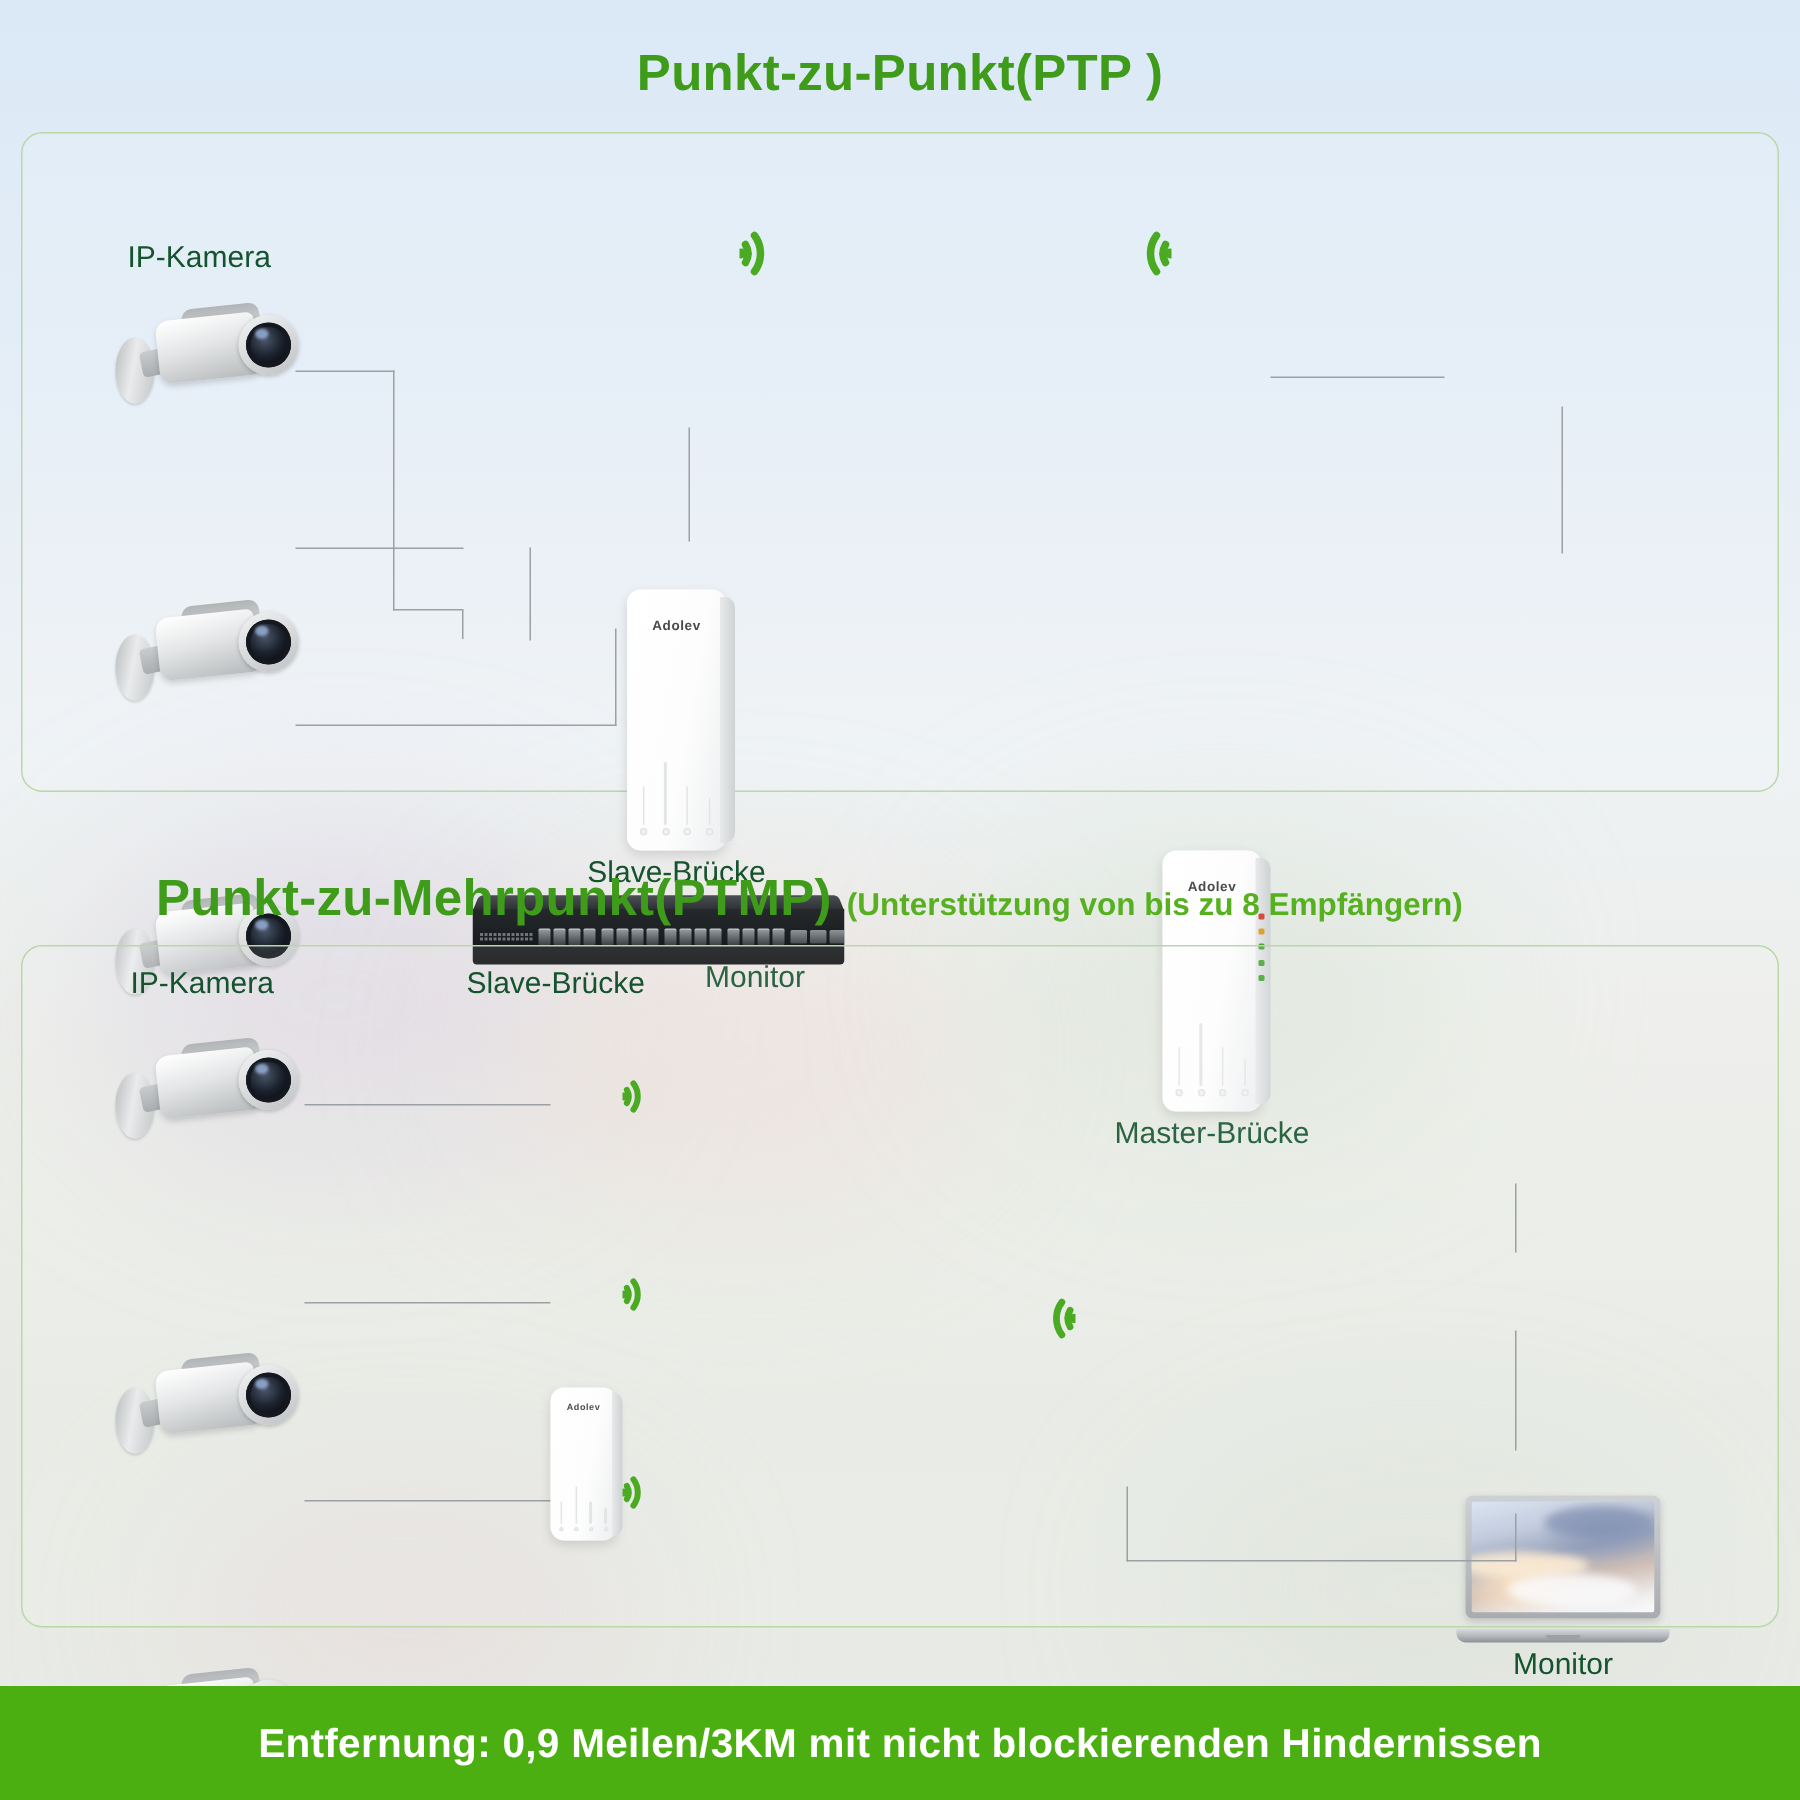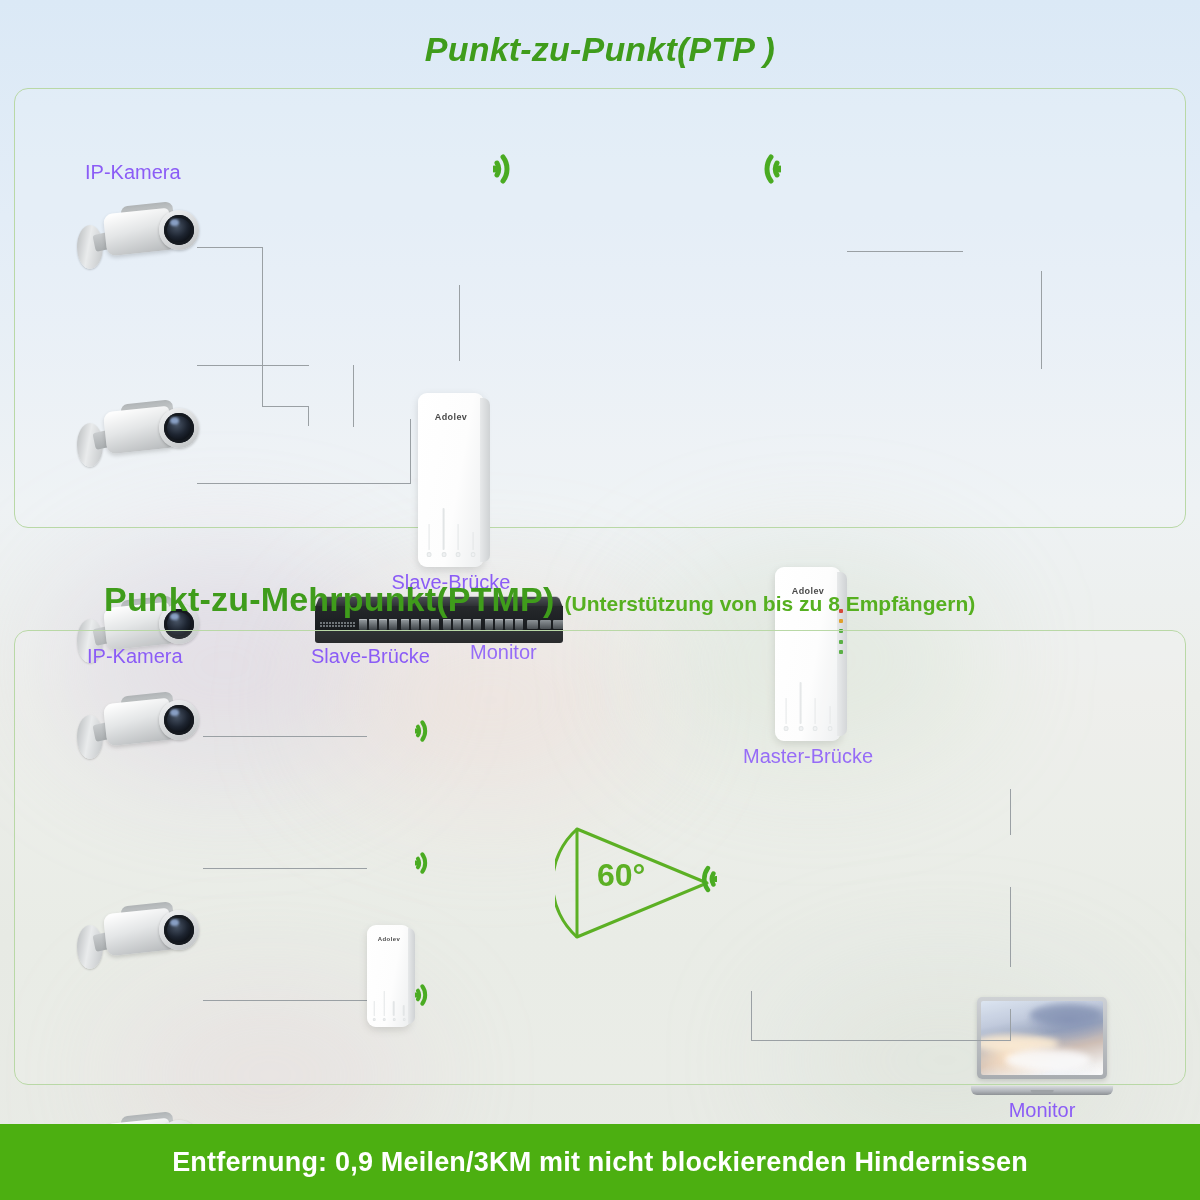--- a/index.html
+++ b/index.html
@@ -45,21 +45,21 @@
     font-weight: bold;
     color: #3f9c1b;
     letter-spacing: .2px;
   }
   .title-sub {
     font-size: 21px;
     font-weight: bold;
     color: #56b020;
     margin-left: 10px;
   }
-  #ptp-title  { left: 0; right: 0; top: 30px; justify-content: center; font-style: italic; }
+  #ptp-title  { left: 0; right: 0; top: 30px; justify-content: center; }
   #ptmp-title { left: 104px; top: 580px; }
 
   
   .panel {
     position: absolute;
     border: 1.6px solid #b9d8a6;
     border-radius: 14px;
     background: rgba(255,255,255,0.10);
   }
   #panel-ptp  { left: 14px; top: 88px;  width: 1172px; height: 440px; }
@@ -81,21 +81,21 @@
     font-size: 27px;
     font-weight: bold;
     letter-spacing: .2px;
   }
 
   
   .node { position: absolute; }
   .node-label {
     position: absolute;
     font-size: 20px;
-    color: #8b5cf6;
+    color: #14532d;
     white-space: nowrap;
   }
   .label-below  { top: 100%; left: 50%; transform: translateX(-50%); margin-top: 4px; }
 
   
   .camera { position: relative; width: 120px; height: 78px; }
   .cam-mount {
     position: absolute; left: 0; top: 26px;
     width: 26px; height: 44px; border-radius: 50%;
     background: linear-gradient(100deg,#b9bcbe,#e9ebec 45%,#c3c6c8);
@@ -616,27 +616,20 @@
   <div class="wifi" style="left:400px; top:348px;">
     <svg width="32" height="32" viewBox="0 0 44 44">
       <g fill="none" stroke="#4aab22" stroke-width="5.5" stroke-linecap="round">
         <path d="M10 10 A 20 20 0 0 1 10 34"></path>
         <path d="M4 16 A 12 12 0 0 1 4 28"></path>
       </g>
       <circle cx="1" cy="22" r="3.6" fill="#4aab22"></circle>
     </svg>
   </div>
 
-  <div id="cone-60" style="left:540px; top:182px;">
-    <svg width="160" height="140" viewBox="0 0 160 140">
-      <path d="M152 70 L22 16 L22 124 Z" fill="none" stroke="#5cb024" stroke-width="3" stroke-linejoin="round"></path>
-      <path d="M22 16 A 72 72 0 0 0 22 124" fill="none" stroke="#5cb024" stroke-width="3"></path>
-    </svg>
-    <span class="deg">60°</span>
-  </div>
 
   <div class="wifi" style="left:662px; top:228px;">
     <svg width="40" height="40" viewBox="0 0 44 44">
       <g fill="none" stroke="#4aab22" stroke-width="5" stroke-linecap="round">
         <path d="M34 10 A 20 20 0 0 0 34 34"></path>
         <path d="M40 16 A 12 12 0 0 0 40 28"></path>
       </g>
       <circle cx="43" cy="22" r="3.4" fill="#4aab22"></circle>
     </svg>
   </div>

